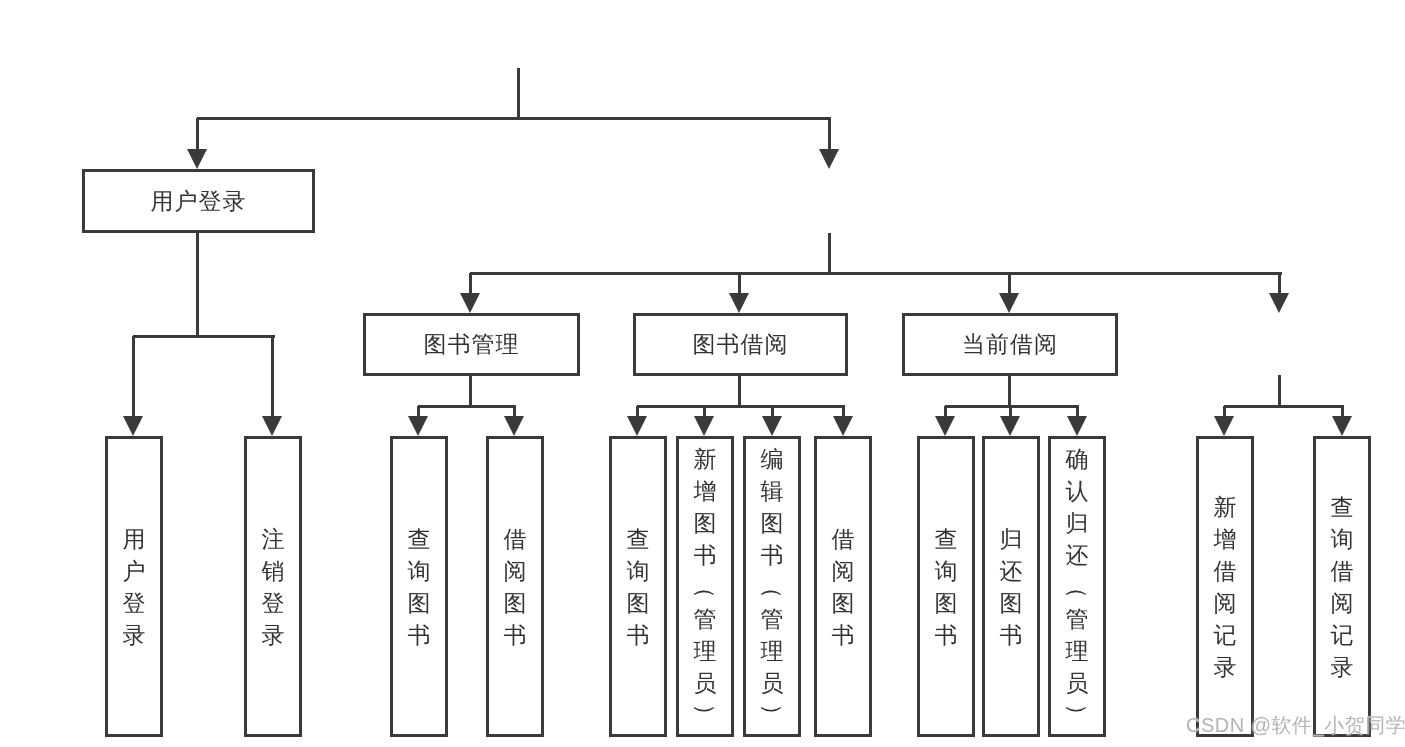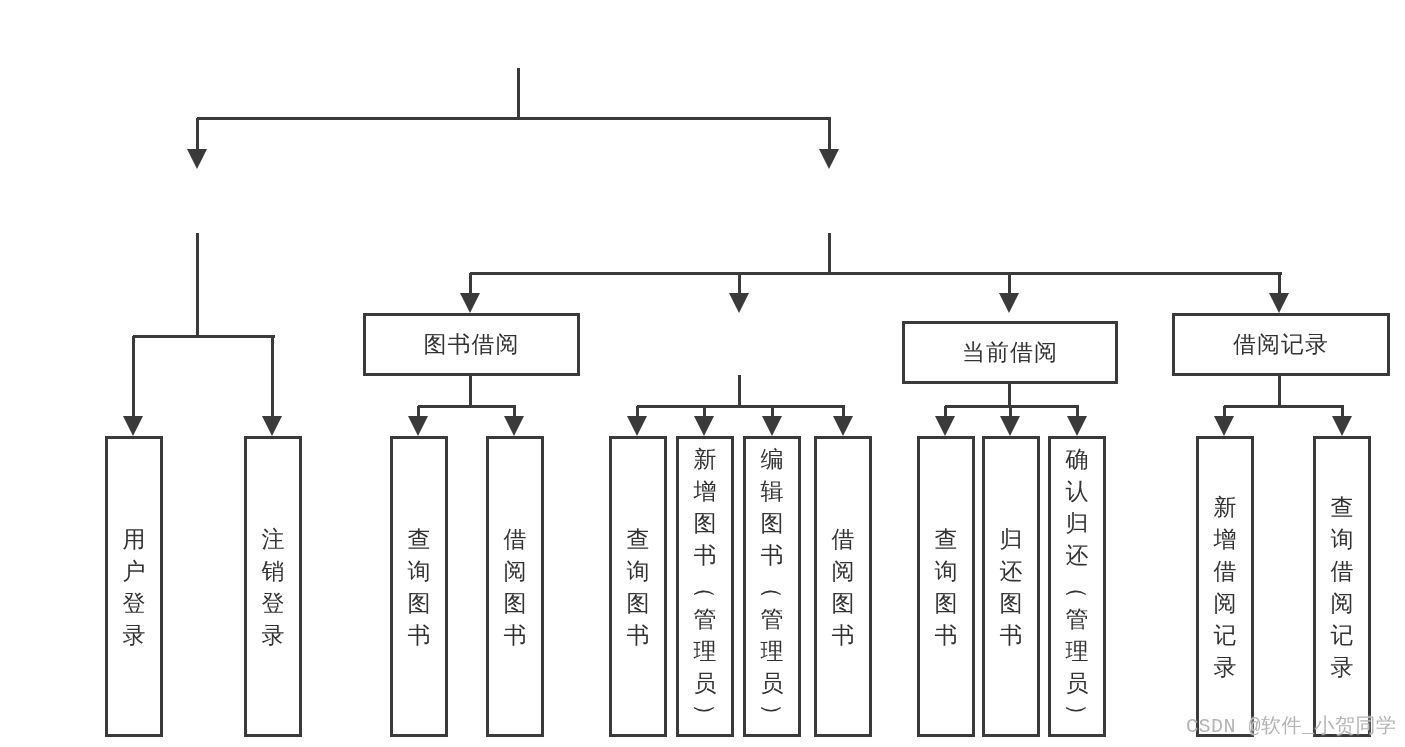--- a/index.html
+++ b/index.html
@@ -63,38 +63,40 @@
   .watermark {
     position: absolute;
     left: 1186px;
     top: 712px;
     font-size: 20px;
     color: #b4b4b4;
     letter-spacing: 0.5px;
     white-space: nowrap;
     z-index: 5;
     text-shadow: 0 0 2px #ffffff;
-    font-family: Liberation Mono, monospace;
   }
 </style>
 </head>
 <body>
 
 <div id="stage">
 
 
+  <div class="hbox" style="left:82px; top:169px; width:233px; height:64px;">
+    <span>用户登录</span>
+  </div>
 
   <div class="hbox" style="left:363px; top:313px; width:217px; height:63px;">
+    <span>图书管理</span>
+  </div>
+  <div class="hbox" style="left:633px; top:313px; width:215px; height:63px;">
     <span>图书借阅</span>
   </div>
-  <div class="hbox" style="left:902px; top:313px; width:216px; height:63px;margin-top:8px;">
+  <div class="hbox" style="left:902px; top:313px; width:216px; height:63px;">
     <span>当前借阅</span>
-  </div>
-  <div class="hbox" style="left:1172px; top:313px; width:218px; height:63px;">
-    <span>借阅记录</span>
   </div>
 
   <div class="vbox" style="left:105px;">
     <span class="vlabel">
         <span class="vchar">用</span>
         <span class="vchar">户</span>
         <span class="vchar">登</span>
         <span class="vchar">录</span>
       </span>
   </div>

